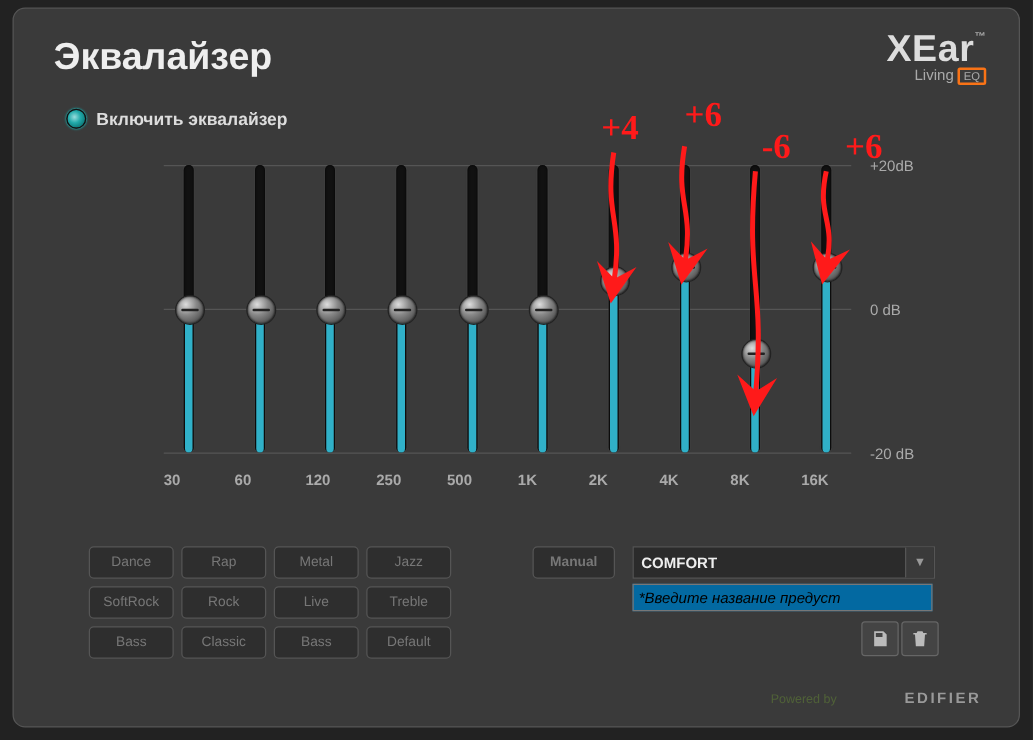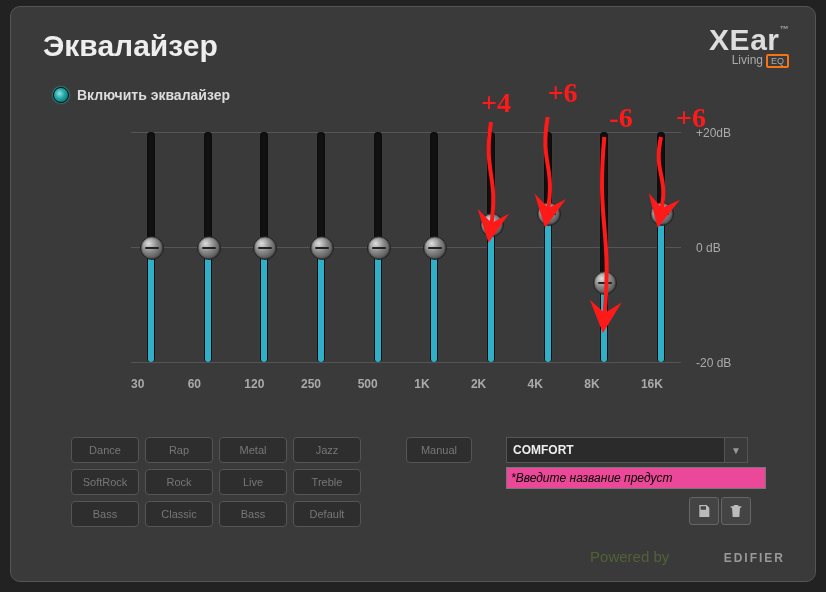--- a/index.html
+++ b/index.html
@@ -29,33 +29,33 @@
   .fill{position:absolute;left:50%;width:6px;margin-left:-3px;background:#30b0c8;border-radius:3px;bottom:40px;}
   .thumb{position:absolute;left:50%;width:22px;height:22px;margin-left:-11px;border-radius:50%;
     background:radial-gradient(circle at 35% 30%,#ddd 0%,#888 40%,#333 100%);
     border:1px solid #222;box-shadow:inset 0 0 2px #000;}
   .thumb::after{content:"";position:absolute;left:4px;right:4px;top:10px;height:2px;background:#222;border-radius:1px;}
   .band-lbl{position:absolute;top:255px;left:0;right:0;text-align:left;font-size:12px;color:#aaa;font-weight:bold;}
 
   .presets{position:absolute;left:60px;top:430px;display:grid;grid-template-columns:repeat(4,68px);gap:6px;}
   .preset-btn{height:24px;font-size:11px;color:#777;background:#2e2e2e;border:1px solid #555;border-radius:4px;display:flex;align-items:center;justify-content:center;cursor:pointer;}
 
-  .manual-btn{position:absolute;left:395px;top:430px;width:64px;}
+  .manual-btn{position:absolute;left:415px;top:430px;width:64px;font-weight:bold;}
   .preset-select{position:absolute;left:495px;top:430px;width:240px;height:24px;border:1px solid #555;background:#2b2b2b;display:flex;align-items:center;}
   .preset-select .val{flex:1;padding:0 6px;font-size:12px;color:#eee;font-weight:bold;}
   .preset-select .arrow{width:22px;height:100%;border-left:1px solid #555;background:#3a3a3a;display:flex;align-items:center;justify-content:center;color:#999;font-size:10px;}
-  .preset-input{position:absolute;left:495px;top:460px;width:260px;height:22px;border:1px solid #777;background:#ec4899;color:#000;font-size:12px;font-style:italic;padding:0 4px;box-sizing:border-box;}
+  .preset-input{position:absolute;left:495px;top:460px;width:240px;height:22px;border:1px solid #777;background:#0369a1;color:#000;font-size:12px;font-style:italic;padding:0 4px;box-sizing:border-box;}
 
   .save-btn,.del-btn{position:absolute;top:490px;width:28px;height:26px;background:#444;border:1px solid #666;border-radius:3px;display:flex;align-items:center;justify-content:center;cursor:pointer;}
   .save-btn{left:678px;}
   .del-btn{left:710px;}
   .save-btn svg,.del-btn svg{width:16px;height:16px;fill:#bbb;}
 
   .footer{position:absolute;right:30px;bottom:16px;font-size:12px;}
-  .footer .pw{color:#7a3;opacity:.35;font-size:15px;text-align:right;}
+  .footer .pw{color:#7a3;opacity:.35;font-size:10px;text-align:right;}
   .footer .ed{color:#999;letter-spacing:2px;font-weight:bold;margin-left:6px;padding-left:45px;}
 
   .annot{position:absolute;pointer-events:none;}
   .annot-txt{font-family:'Comic Sans MS',cursive;color:#ff1a1a;font-size:28px;font-weight:bold;}
   .annot svg{overflow:visible;}
 </style>
 </head>
 <body>
 
 <div class="panel">

